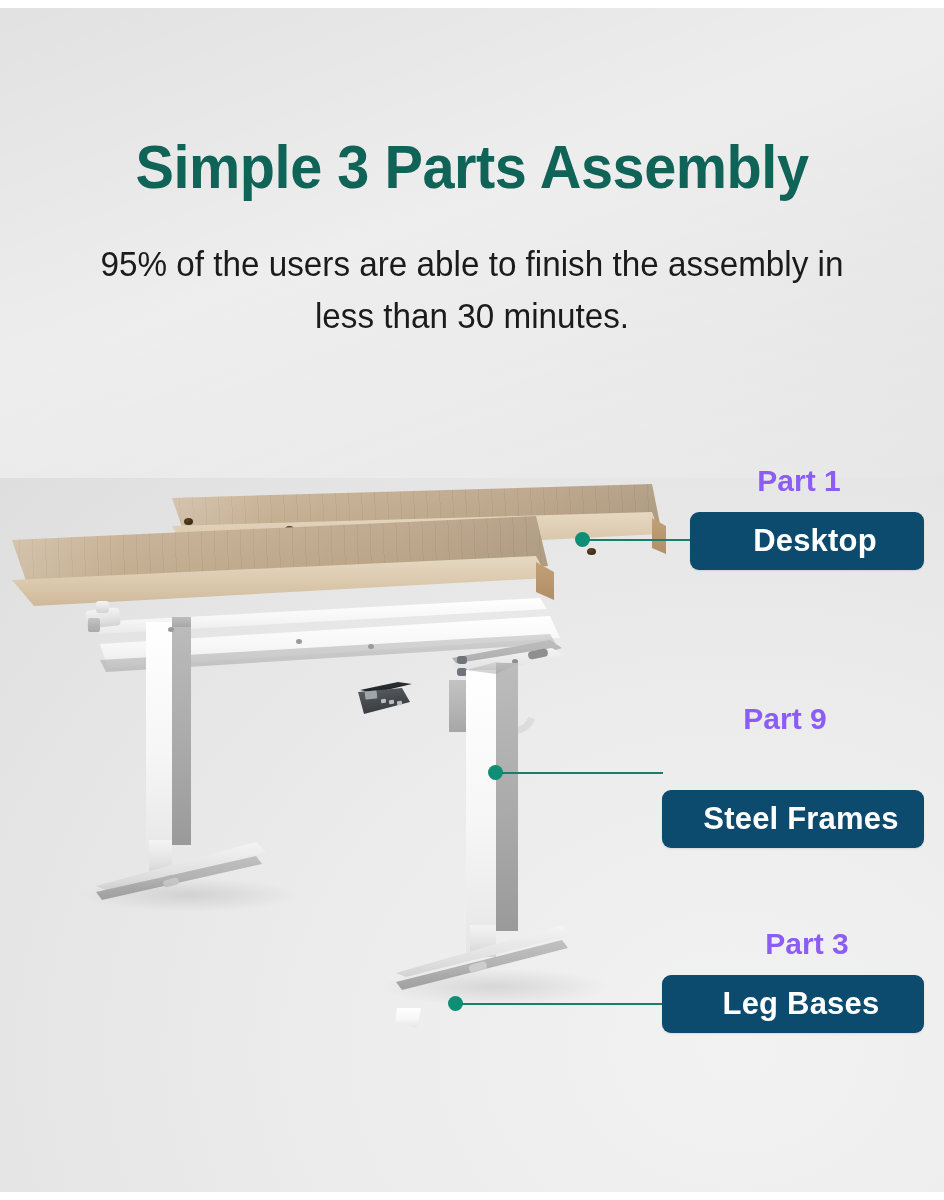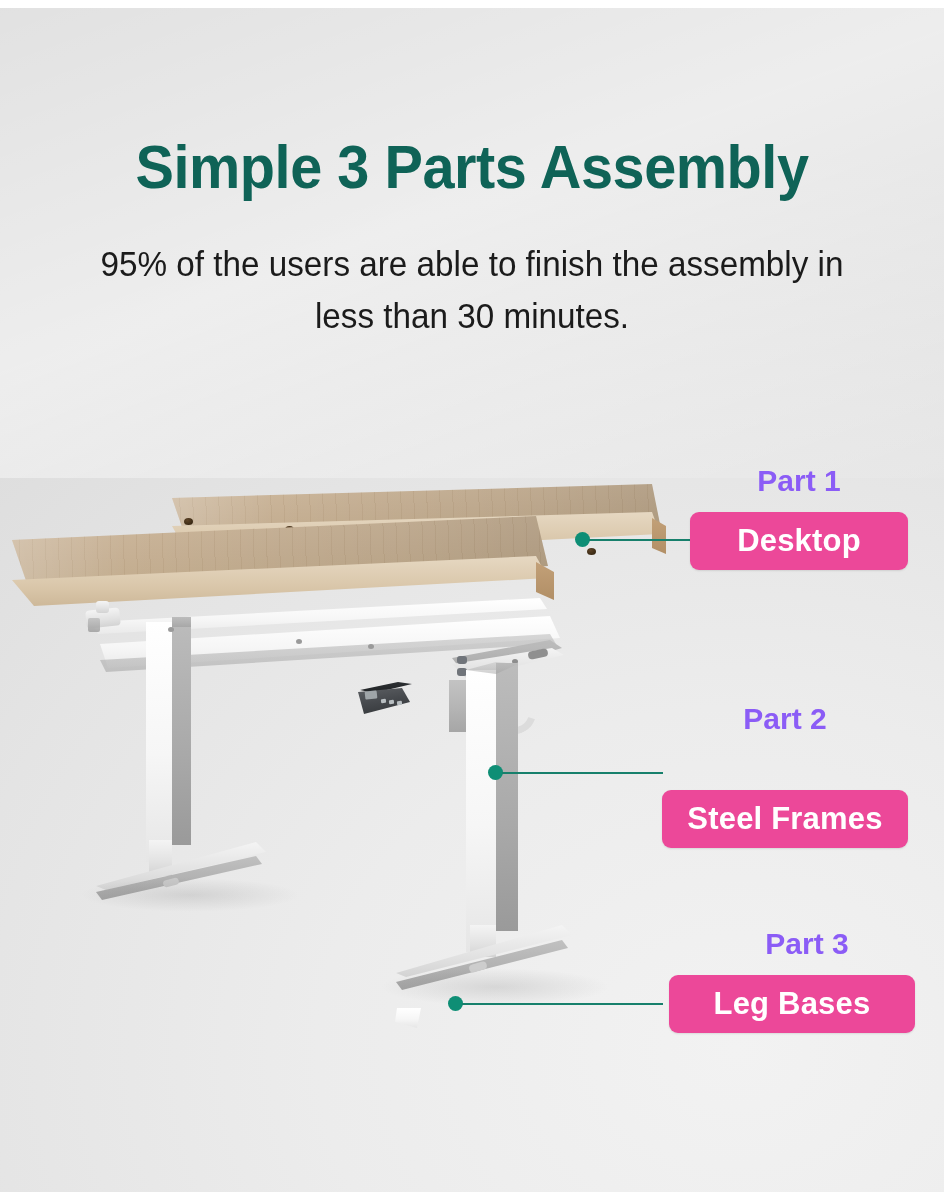--- a/index.html
+++ b/index.html
@@ -79,28 +79,29 @@
     line-height: 36px;
     font-weight: bold;
     color: #8b5cf6;
     white-space: nowrap;
   }
   .pill {
     position: absolute;
     display: flex;
     align-items: center;
     justify-content: center;
-    background: #ec4899;
+    background: #0c4a6e;
     border-radius: 9px;
     color: #ffffff;
     font-size: 31px;
     font-weight: bold;
     letter-spacing: 0.2px;
     box-shadow: 0 1px 2px rgba(0,0,0,0.10);
     white-space: nowrap;
+    padding-left: 16px;
   }
 
   
   .leader-line {
     position: absolute;
     height: 2px;
     background: #17806c;
   }
   .leader-dot {
     position: absolute;
@@ -345,24 +346,24 @@
   <div class="callout">
     <div class="leader-dot" style="left:575px; top:532px;"></div>
     <div class="leader-line" style="left:589px; top:539px; width:102px;"></div>
     <div class="part-caption" style="left:688px; top:463px; width:222px;">Part 1</div>
     <div class="pill" style="left:690px; top:512px; width:218px; height:58px;">Desktop</div>
   </div>
 
   <div class="callout">
     <div class="leader-dot" style="left:488px; top:765px;"></div>
     <div class="leader-line" style="left:502px; top:772px; width:161px;"></div>
-    <div class="part-caption" style="left:662px; top:701px; width:246px;">Part 2</div>
+    <div class="part-caption" style="left:662px; top:701px; width:246px;">Part 9</div>
     <div class="pill" style="left:662px; top:750px; width:246px; height:58px;margin-top:40px;">Steel Frames</div>
   </div>
 
   <div class="callout">
     <div class="leader-dot" style="left:448px; top:996px;"></div>
     <div class="leader-line" style="left:462px; top:1003px; width:201px;"></div>
     <div class="part-caption" style="left:684px; top:926px; width:246px;">Part 3</div>
-    <div class="pill" style="left:662px; top:975px; width:246px; height:58px;margin-left:7px;">Leg Bases</div>
+    <div class="pill" style="left:662px; top:975px; width:246px; height:58px;">Leg Bases</div>
   </div>
 
 </div>
 
 </body></html>

